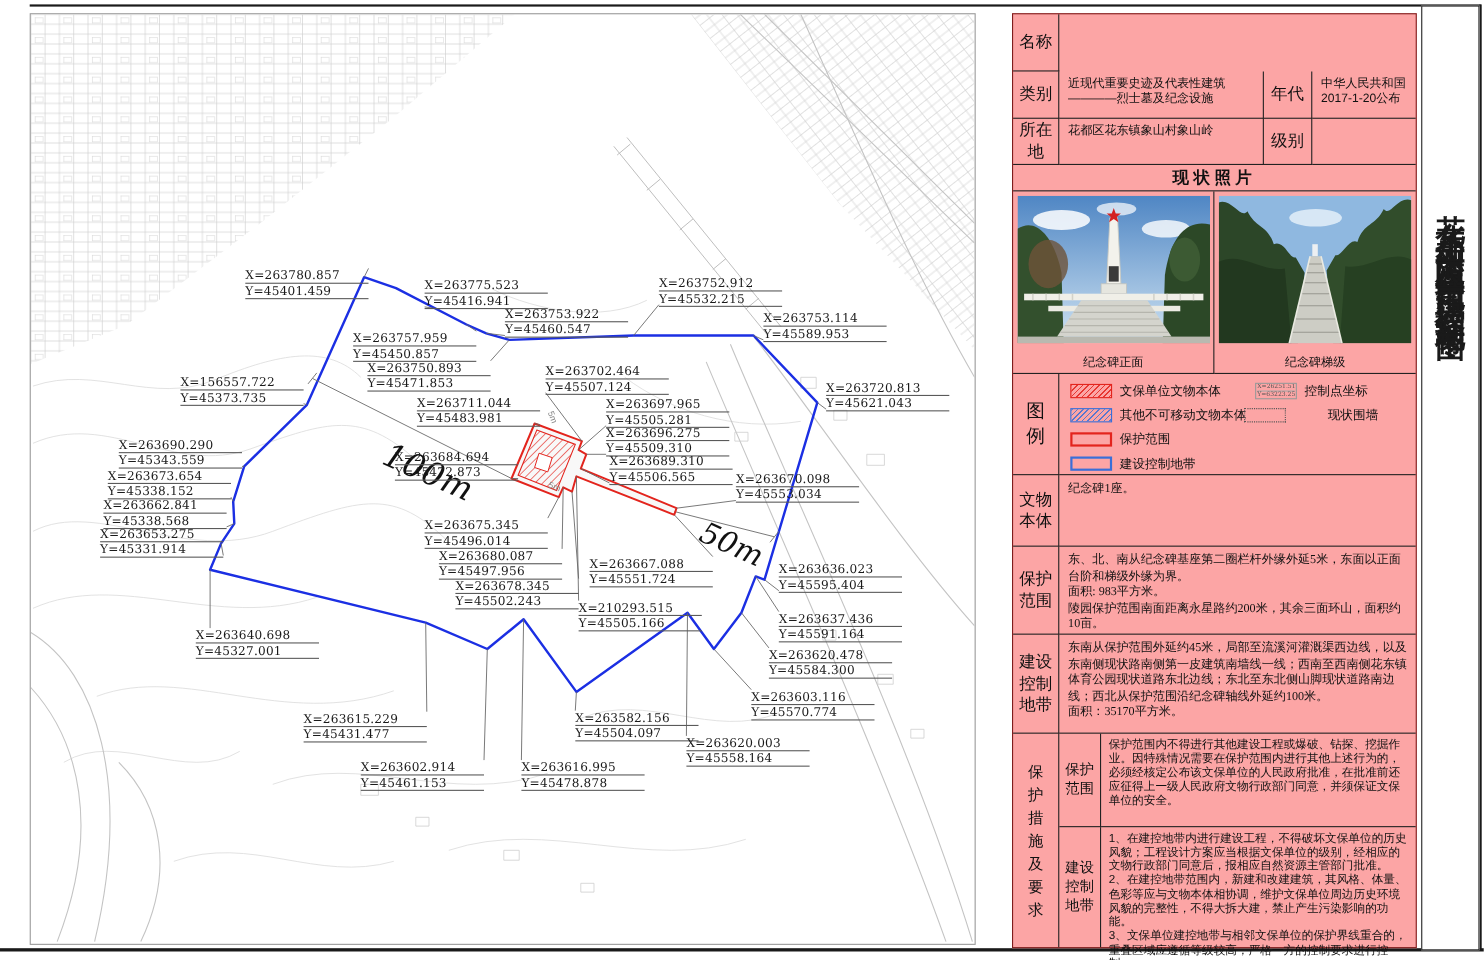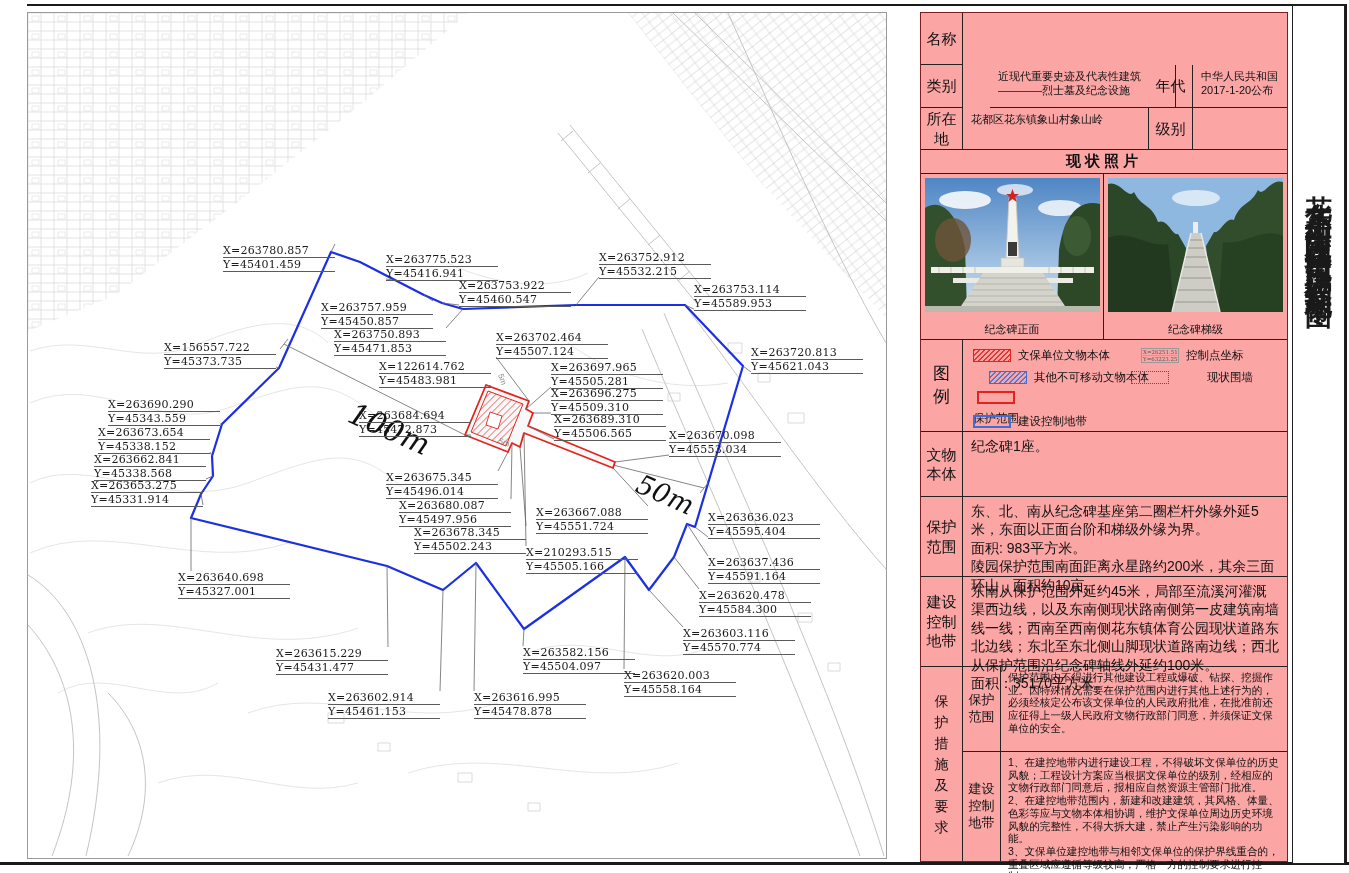--- a/index.html
+++ b/index.html
@@ -42,21 +42,21 @@
   .sw{width:38px;height:13px;box-sizing:border-box;flex:0 0 auto;}
   .sw-redhatch{border:1.6px solid #e3241d;background:repeating-linear-gradient(135deg,rgba(227,36,29,.85) 0 1px,transparent 1px 3.5px);}
   .sw-bluehatch{border:1.6px solid #3a6fd8;background:repeating-linear-gradient(135deg,rgba(58,111,216,.85) 0 1px,transparent 1px 3.5px);}
   .sw-redline{border:2px solid #e3241d;}
   .sw-blueline{border:2px solid #3a6fd8;}
   .sw-coord{border:1px solid #999;font-size:5.5px;line-height:6px;font-family:"DejaVu Serif",serif;
             padding:0 1px;color:#555;overflow:hidden;}
   .sw-coord i{display:block;font-style:normal;border-bottom:.5px solid #aaa;}
   .sw-dotted{border:1.6px dotted #555;}
   .legend-text{font-size:11.5px;}
-  .txt{padding:5px 8px;font-size:14px;line-height:1.32;white-space:pre-line;}
+  .txt{padding:5px 8px;font-size:11px;line-height:1.32;white-space:pre-line;font-family:Liberation Serif, serif;}
   .txt-tight{padding:4px 7px;font-size:10.6px;line-height:1.2;white-space:pre-line;}
 
   
   .title-panel{position:absolute;left:1292px;top:5px;width:53px;height:859px;border:1px solid #222;
                box-sizing:border-box;background:#fff;}
   .vtitle{position:absolute;left:50%;transform:translateX(-50%);top:168px;
           writing-mode:vertical-rl;text-orientation:upright;
           font-size:27px;font-weight:bold;letter-spacing:6px;color:#1a1a1a;
           font-family:"Liberation Serif","DejaVu Serif",serif;}
 </style>
@@ -219,21 +219,21 @@
         </div>
         <div class="cp" style="left: 723px; top: 333px;">
           <span class="x">X=263720.813</span>
           <span class="y">Y=45621.043</span>
         </div>
         <div class="cp" style="left: 136px; top: 328px;">
           <span class="x">X=156557.722</span>
           <span class="y">Y=45373.735</span>
         </div>
         <div class="cp" style="left: 351px; top: 347px;">
-          <span class="x">X=122614.762</span>
+          <span class="x">X=263711.044</span>
           <span class="y">Y=45483.981</span>
         </div>
         <div class="cp" style="left: 468px; top: 318px;">
           <span class="x">X=263702.464</span>
           <span class="y">Y=45507.124</span>
         </div>
         <div class="cp" style="left: 523px; top: 348px;">
           <span class="x">X=263697.965</span>
           <span class="y">Y=45505.281</span>
         </div>
@@ -330,21 +330,21 @@
           <span class="y">Y=45558.164</span>
         </div>
       </div>
   </div>
 
   <div class="info-panel">
 
     <div class="c lab" style="left:0;top:0;width:42px;height:52px;">名称</div>
 
     <div class="c lab" style="left:0;top:52px;width:42px;height:43px;">类别</div>
-    <div class="c val" style="left:42px;top:52px;width:186px;height:43px;margin-left:27px;">近现代重要史迹及代表性建筑
+    <div class="c val" style="left:42px;top:52px;width:186px;height:43px;">近现代重要史迹及代表性建筑
 ————烈士墓及纪念设施</div>
     <div class="c lab" style="left:228px;top:52px;width:44px;height:43px;">年代</div>
     <div class="c val" style="left:272px;top:52px;width:94px;height:43px;border-right:none;">中华人民共和国
 2017-1-20公布</div>
 
     <div class="c lab" style="left:0;top:95px;width:42px;height:42px;">所在
 地</div>
     <div class="c val" style="left:42px;top:95px;width:186px;height:42px;">花都区花东镇象山村象山岭</div>
     <div class="c lab" style="left:228px;top:95px;width:44px;height:42px;">级别</div>
     <div class="c val" style="left:272px;top:95px;width:94px;height:42px;border-right:none;"></div>
@@ -420,25 +420,25 @@
       <div class="caption">纪念碑梯级</div>
     </div>
 
     <div class="c lab" style="left:0;top:327px;width:42px;height:92px;font-size:17px;">图
 例</div>
     <div class="c" style="left:42px;top:327px;width:324px;height:92px;border-right:none;">
       <div class="legend-item" style="left:10px;top:7px;">
         <span class="sw sw-redhatch"></span>
         <span class="legend-text">文保单位文物本体</span>
       </div>
-      <div class="legend-item" style="left:26px;top:29px;">
+      <div class="legend-item" style="left:10px;top:29px;">
         <span class="sw sw-bluehatch"></span>
         <span class="legend-text">其他不可移动文物本体</span>
       </div>
-      <div class="legend-item" style="left:10px;top:51px;flex-direction:column;">
+      <div class="legend-item" style="left:10px;top:51px;">
         <span class="sw sw-redline"></span>
         <span class="legend-text">保护范围</span>
       </div>
       <div class="legend-item" style="left:10px;top:73px;">
         <span class="sw sw-blueline"></span>
         <span class="legend-text">建设控制地带</span>
       </div>
       <div class="legend-item" style="left:178px;top:7px;">
         <span class="sw sw-coord" style="height:15px;">
             <i>X=26251.511</i>

